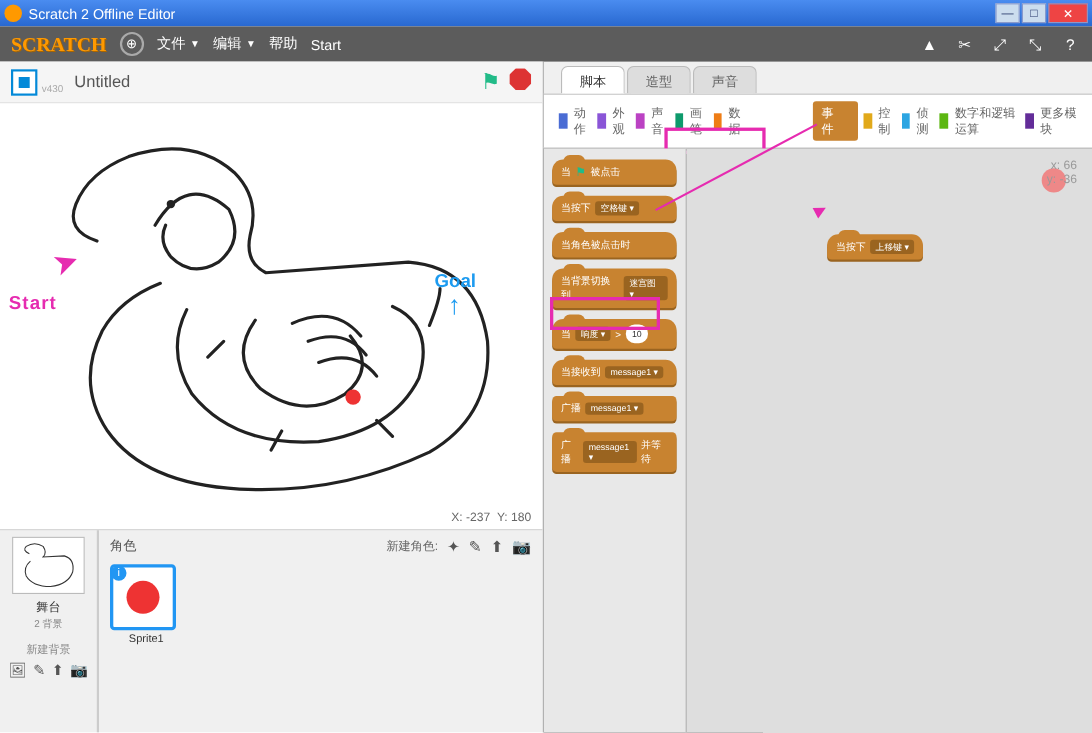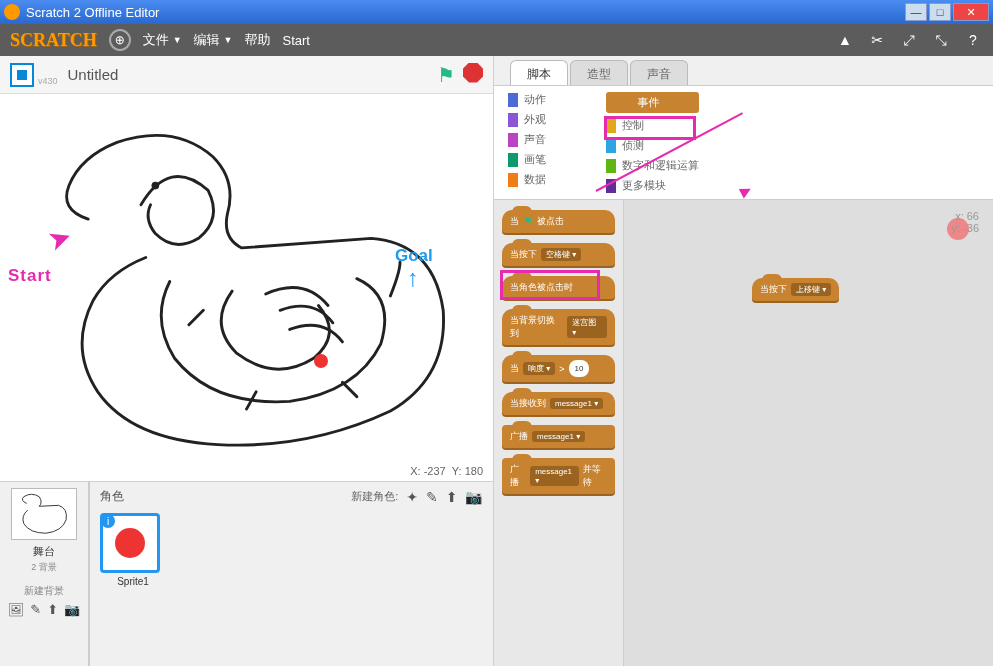--- a/index.html
+++ b/index.html
@@ -57,21 +57,21 @@
     .sprite-thumb .dot { width: 30px; height: 30px; background: #e33; border-radius: 50%; }
     .sprite-thumb .info { position: absolute; top: -2px; left: -2px; width: 14px; height: 14px; background: #2196f3; color: #fff; border-radius: 50%; font-size: 10px; display: flex; align-items: center; justify-content: center; }
     .sprite-name { font-size: 10px; text-align: center; color: #333; margin-top: 3px; width: 66px; }
     
     .right-pane { flex: 1; background: #000000; display: flex; flex-direction: column; }
     .tab-row { height: 30px; background: #f0f0f0; display: flex; padding-left: 16px; padding-top: 4px; border-bottom: 1px solid #ccc; }
     .tab { padding: 5px 16px; font-size: 12px; color: #666; background: #ddd; border: 1px solid #bbb; border-bottom: none; margin-right: 2px; border-radius: 6px 6px 0 0; cursor: pointer; }
     .tab.active { background: #fff; color: #333; }
     
     .cat-row { background: #fff; padding: 6px 14px; display: flex; gap: 60px; border-bottom: 1px solid #ccc; }
-    .cat-col { display: flex; flex-direction: column; gap: 5px; }
+    .cat-col { display: flex; flex-direction: row; gap: 5px; }
     .cat-item { font-size: 11px; color: #666; display: flex; align-items: center; gap: 6px; cursor: pointer; }
     .cat-swatch { width: 10px; height: 14px; }
     .cat-item.selected { background: #c88330; color: #fff; padding: 3px 16px 3px 8px; border-radius: 3px; justify-content: center; }
     
     .editor-area { flex: 1; display: flex; position: relative; }
     .palette { width: 130px; background: #e8e8e8; padding: 10px 8px; border-right: 1px solid #ccc; display: flex; flex-direction: column; gap: 10px; }
     .block { background: #c88330; color: #fff; font-size: 9px; padding: 5px 8px; border-radius: 10px 10px 4px 4px; position: relative; box-shadow: 0 2px 0 #9a6420; min-height: 22px; display: flex; align-items: center; gap: 4px; }
     .block::before { content: ''; position: absolute; top: -4px; left: 10px; width: 20px; height: 6px; background: #c88330; border-radius: 6px 6px 0 0; }
     .block .flag-mini { color: #2b8; font-size: 11px; }
     .block .dd { background: #9a6420; padding: 1px 5px; border-radius: 3px; font-size: 8px; }

